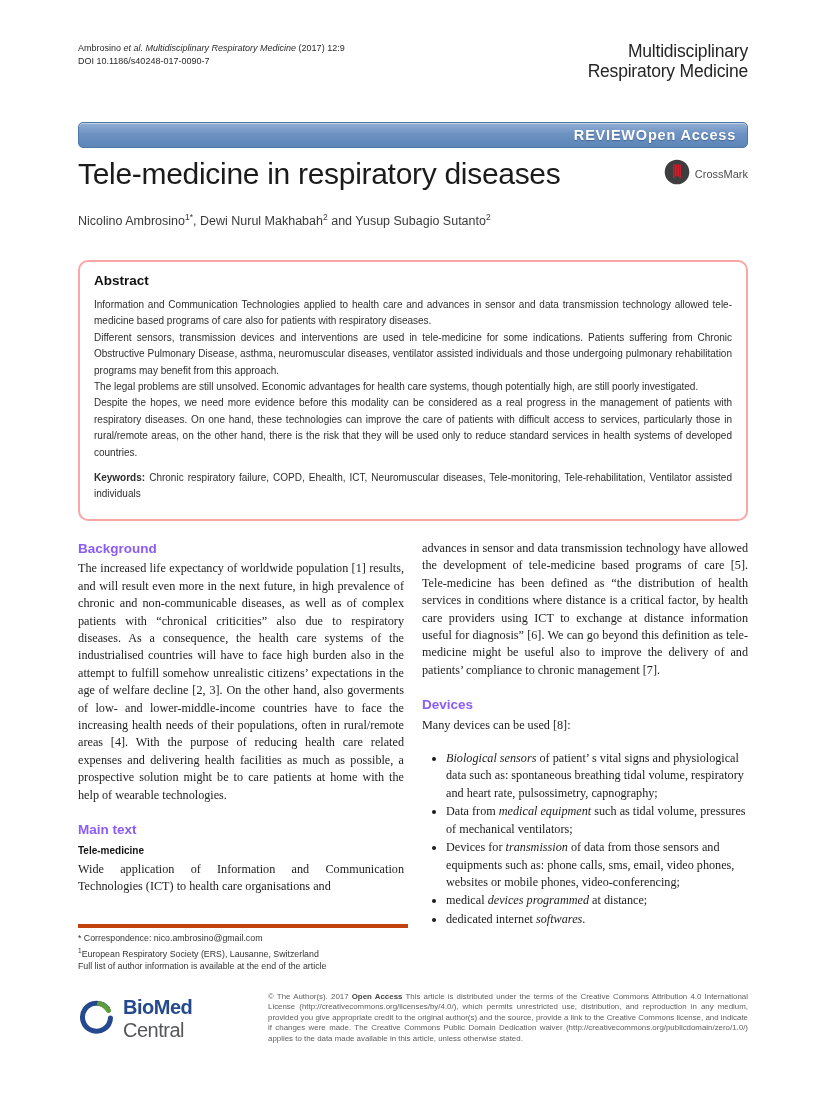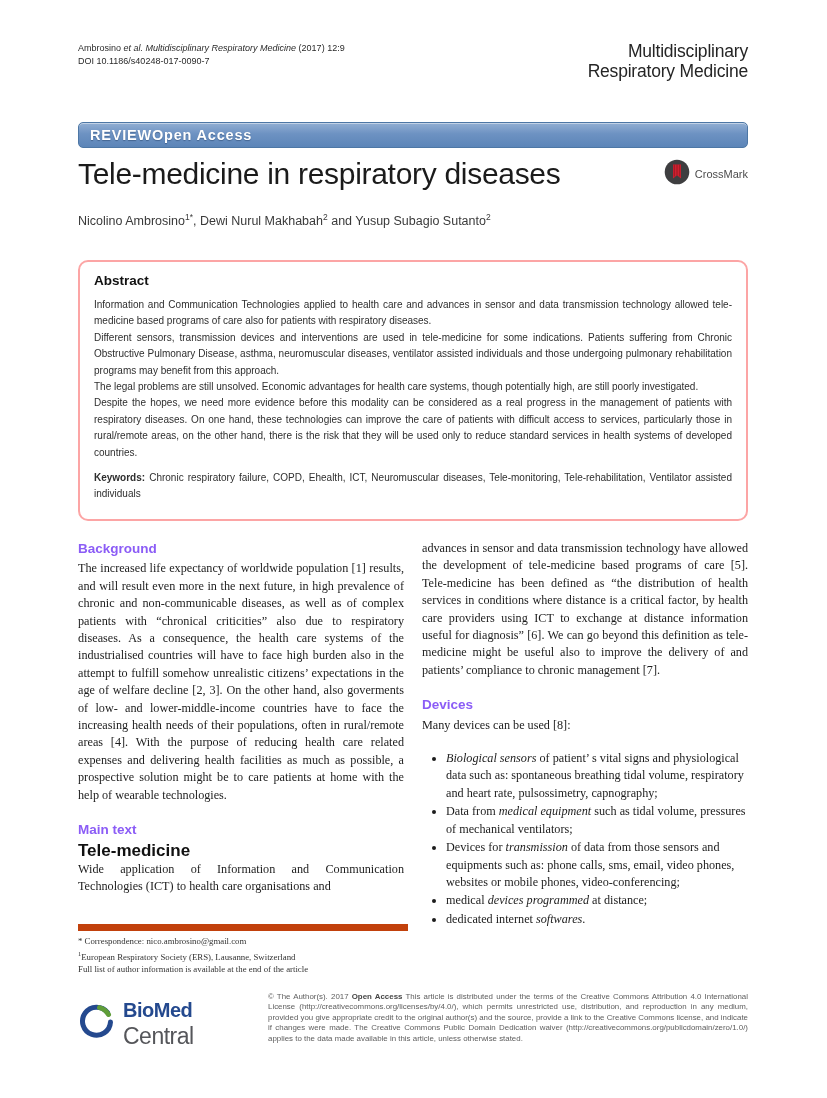--- a/index.html
+++ b/index.html
@@ -13,21 +13,21 @@
   .hdr { position:absolute; left:78px; right:79px; top:42px; display:flex; justify-content:space-between; align-items:flex-start; }
   .cite { font-size:9px; line-height:12.5px; color:#2a2a2a; }
   .cite em { font-style:italic; }
   .journal { text-align:right; font-size:17.5px; line-height:19.5px; font-weight:400; color:#252525; letter-spacing:-0.2px; }
   
   .banner {
     position:absolute; left:78px; width:670px; top:122px; height:26px;
     border-radius:5px; border:1px solid #4d77a5;
     background:linear-gradient(180deg,#92afd3 0%,#6d92c2 45%,#5c85b8 100%);
     box-shadow:inset 0 1px 0 rgba(255,255,255,.45);
-    display:flex; justify-content:flex-start; align-items:center;
+    display:flex; justify-content:flex-end; align-items:center;
     padding:0 11px; color:#ffffff; font-weight:bold; font-size:14.5px; letter-spacing:0.8px;
     text-shadow:0 1px 1px rgba(40,70,110,.55);
   }
   
   .title-row { position:absolute; left:78px; right:79px; top:157px; display:flex; justify-content:space-between; align-items:flex-start; }
   .title-row h1 { font-size:30px; font-weight:400; letter-spacing:-0.3px; color:#1b1b1b; }
   .crossmark { display:flex; align-items:center; gap:5px; margin-top:2px; cursor:pointer; flex:0 0 auto; }
   .crossmark .cm-label { font-size:11px; color:#4c4c4c; }
   .authors { position:absolute; left:78px; top:212px; font-size:12.5px; color:#3a3a3a; }
   .authors sup { font-size:8.5px; }
@@ -39,36 +39,36 @@
   }
   .abstract h2 { font-size:13.5px; font-weight:bold; color:#111; margin-bottom:9px; }
   .abstract p { font-size:10px; line-height:16.4px; color:#2e2e2e; text-align:justify; }
   .abstract p.kw { margin-top:9px; }
   .abstract p.kw b { font-weight:bold; }
   
   .cols { position:absolute; left:78px; width:670px; top:540px; display:flex; gap:18px; }
   .col { width:326px; font-family:"Liberation Serif", serif; font-size:12.2px; line-height:17.4px; color:#1c1c1c; text-align:justify; }
   .col h3 { font-family:"Liberation Sans", sans-serif; font-size:13.5px; font-weight:bold; color:#8b5cf6; margin-bottom:3px; text-align:left; }
   .col h3.mt { margin-top:17px; }
-  .col h4 { font-family:"Liberation Sans", sans-serif; font-size:17px; font-weight:bold; color:#111; margin-bottom:2px; text-align:left; }
+  .col h4 { font-family:"Liberation Sans", sans-serif; font-size:10px; font-weight:bold; color:#111; margin-bottom:2px; text-align:left; }
   .col ul { margin-top:16px; padding-left:24px; list-style:disc; text-align:left; }
   .col li { margin-bottom:1px; }
   .col em { font-style:italic; }
   
   .footnote {
     position:absolute; left:78px; top:924px; width:330px;
-    border-top:7px solid #c2410c; padding-top:5px;
-    font-size:8.8px; line-height:11.8px; color:#333;font-family:Liberation Serif, serif;
+    border-top:4px solid #c2410c; padding-top:5px;
+    font-size:8.8px; line-height:11.8px; color:#333;
   }
   .footnote sup { font-size:6.5px; }
   
   .foot { position:absolute; left:78px; right:79px; top:992px; display:flex; align-items:flex-start; gap:18px; }
   .bmc { display:flex; align-items:center; gap:8px; flex:0 0 172px; margin-top:4px; }
   .bmc .bm { font-size:20px; font-weight:bold; color:#24498e; letter-spacing:-0.5px; }
-  .bmc .ct { font-size:23px; color:#55565a; letter-spacing:-0.5px; }
+  .bmc .ct { font-size:20px; color:#55565a; letter-spacing:-0.5px; }
   .license { flex:1; font-size:7.9px; line-height:10.4px; color:#5d5d5d; text-align:justify; }
   .license b { font-weight:bold; color:#454545; }
 </style>
 </head>
 <body>
 
 <div class="page">
 
   <div class="hdr">
     <div class="cite">

